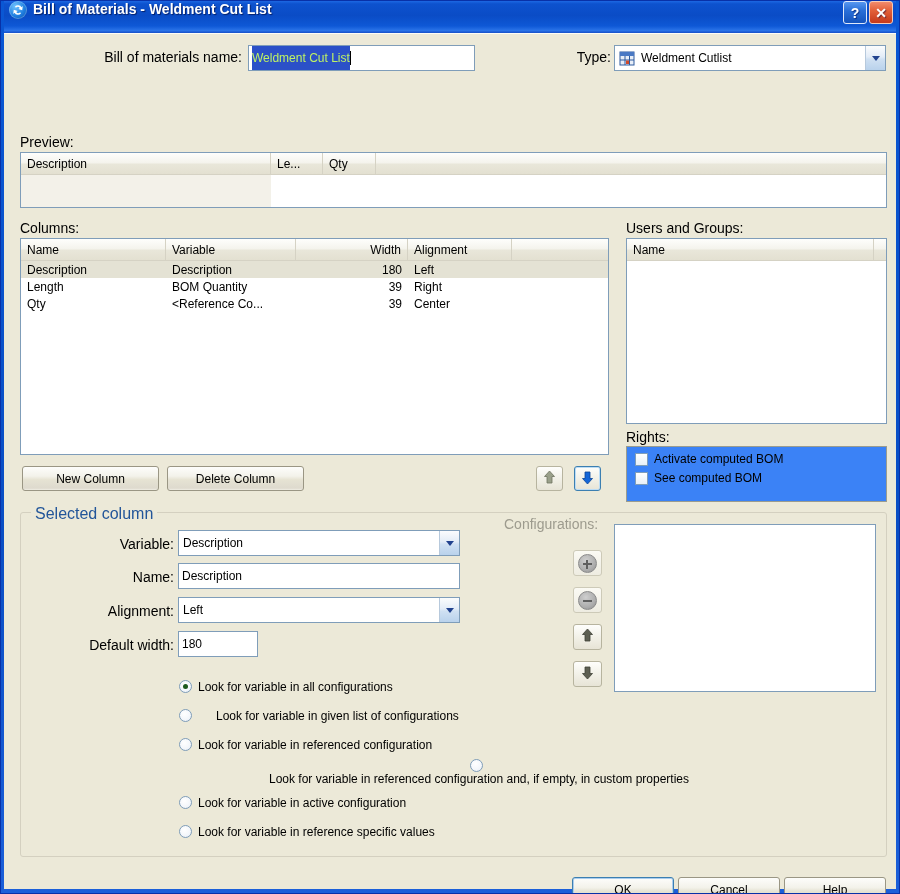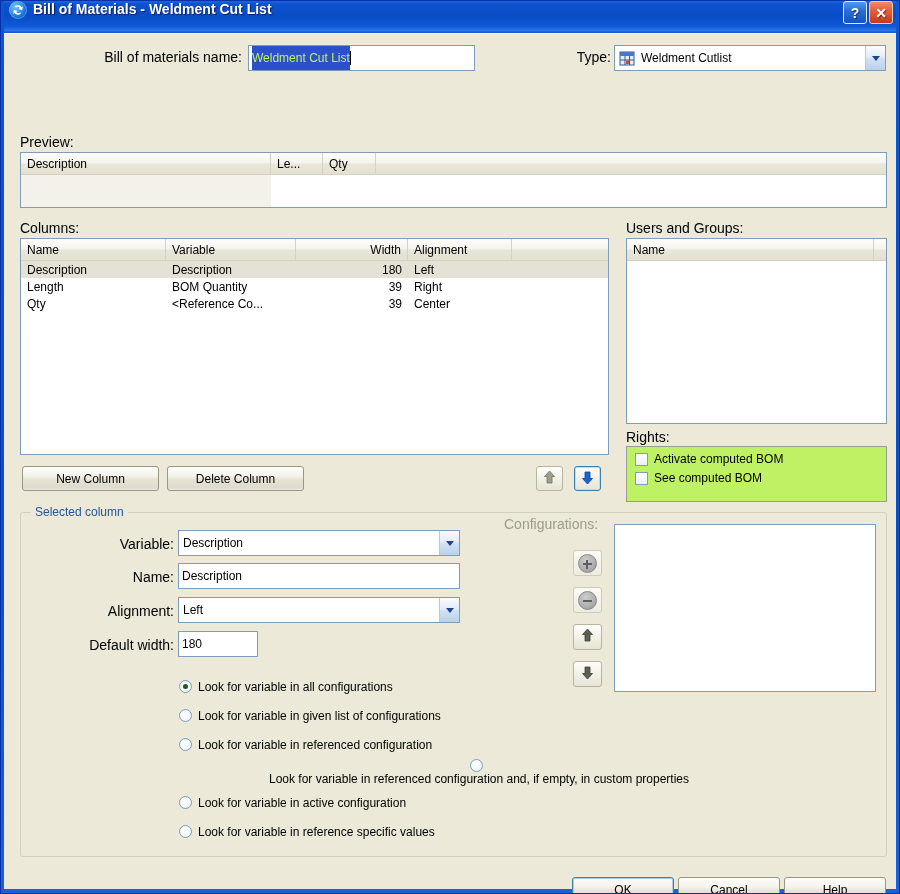--- a/index.html
+++ b/index.html
@@ -122,21 +122,21 @@
     border: 1px solid #d4d0c0;
     border-radius: 3px;
     box-sizing: border-box;
   }
   .groupbox > .gb-title {
     position: absolute;
     top: -8px; left: 10px;
     background: #ece9d8;
     padding: 0 4px;
     color: #225599;
-    font-size: 12px;
+    font-size: 16px;
   }
 
   
   .btn {
     background: linear-gradient(180deg,#fdfdfb 0%, #f3f2ea 40%, #e6e3d3 55%, #dedace 92%, #f0eee4 100%);
     border: 1px solid #9a9684;
     border-radius: 3px;
     font-size: 12px;
     display: flex; align-items: center; justify-content: center;
     box-sizing: border-box;
@@ -339,21 +339,21 @@
 
     <div style="position:absolute;left:622px;top:186px;" class="lbl">Users and Groups:</div>
     <div class="listbox" style="position:absolute;left:622px;top:204px;width:261px;height:186px;">
       <div class="lv-head">
         <div class="hcell" style="flex:1 1 auto;">Name</div>
         <div class="hcell" style="width:10px;border-right:none;"></div>
       </div>
     </div>
 
     <div style="position:absolute;left:622px;top:395px;" class="lbl">Rights:</div>
-    <div style="position:absolute;left:622px;top:412px;width:261px;height:56px;border:1px solid #9a9c8f;background:#bef264;box-sizing:border-box;padding:5px 0 0 8px;">
+    <div style="position:absolute;left:622px;top:412px;width:261px;height:56px;border:1px solid #9a9c8f;background:#3b82f6;box-sizing:border-box;padding:5px 0 0 8px;">
       <div id="rights-rows">
           <div class="check-row" style="margin-bottom: 5px;">
             <span class="cbox"></span>
             <span>Activate computed BOM</span>
           </div>
           <div class="check-row" style="margin-bottom: 5px;">
             <span class="cbox"></span>
             <span>See computed BOM</span>
           </div>
         </div>
@@ -387,21 +387,21 @@
     <div style="position:absolute;left:60px;top:603px;width:110px;text-align:right;" class="lbl">Default width:</div>
     <div class="field" style="position:absolute;left:174px;top:597px;width:80px;height:26px;">
       <span>180</span>
     </div>
 
     <div id="radio-list" style="position:absolute;left:175px;top:638px;width:600px;">
         <div class="radio-row" style="height: 29px;">
           <span class="radio checked"></span>
           <span>Look for variable in all configurations</span>
         </div>
-        <div class="radio-row" style="height: 29px;">
+        <div class="radio-row" style="height: 29px; gap: 18px;">
           <span class="radio"></span>
           <span>Look for variable in given list of configurations</span>
         </div>
         <div class="radio-row" style="height: 29px;">
           <span class="radio"></span>
           <span>Look for variable in referenced configuration</span>
         </div>
         <div class="radio-row" style="height: 29px; flex-direction: column;">
           <span class="radio"></span>
           <span>Look for variable in referenced configuration and, if empty, in custom properties</span>

